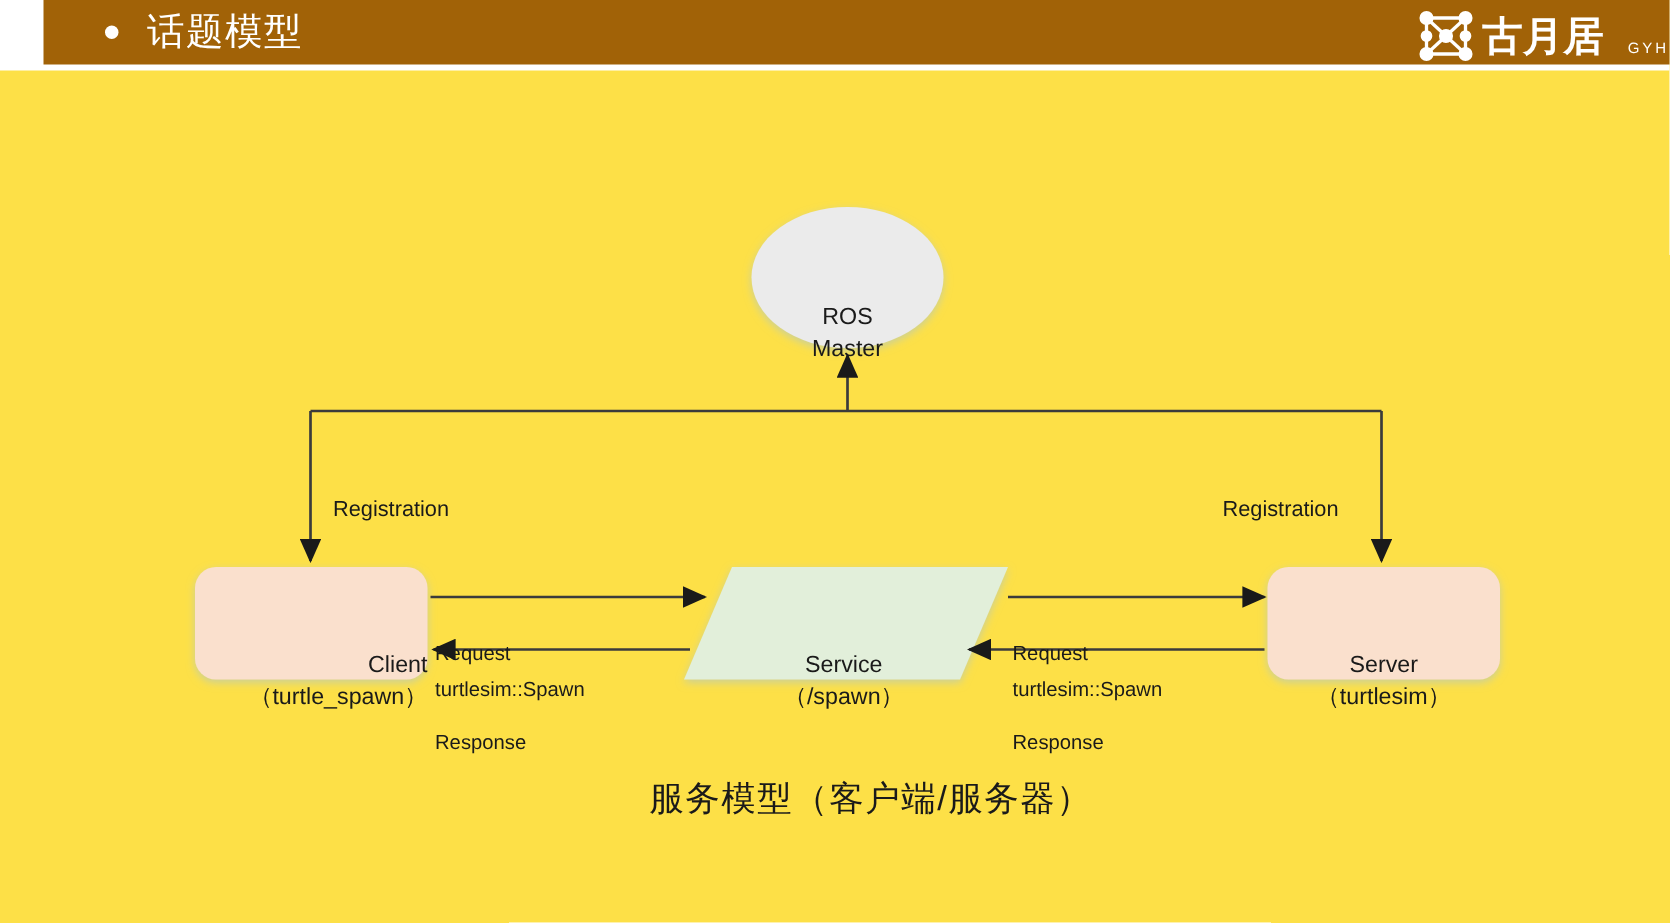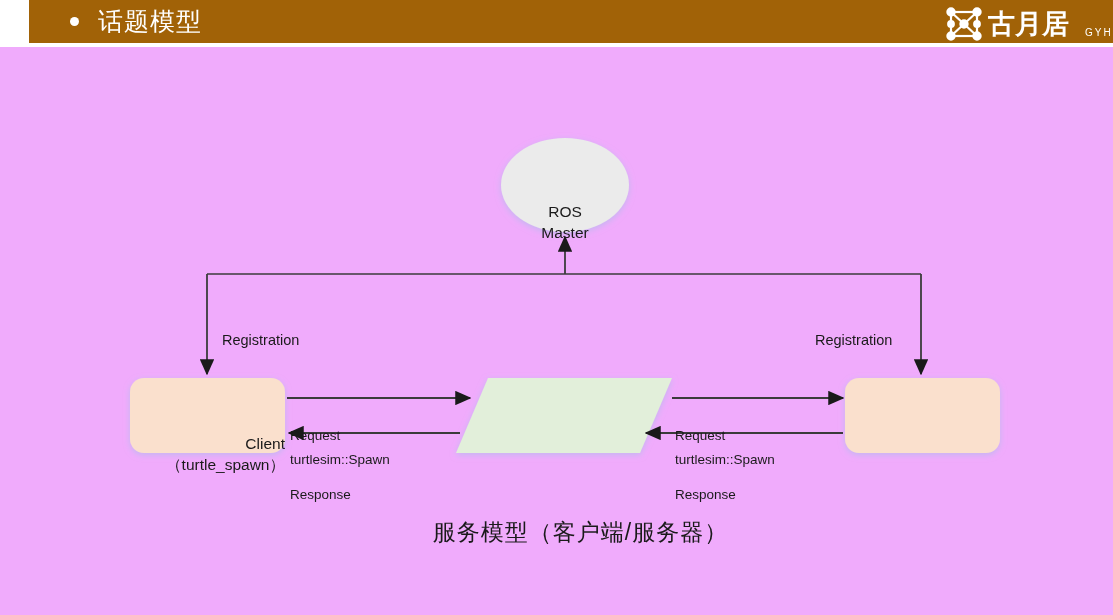--- a/index.html
+++ b/index.html
@@ -92,21 +92,21 @@
     white-space: nowrap;
     line-height: 10px;
   }
 
   
   .canvas {
     position: absolute;
     left: 0; top: 47px;
     width: 1113px;
     height: 568px;
-    background: #f0abfc;
+    background: #fde047;
   }
   .diagram-svg {
     position: absolute;
     left: 0; top: 0;
     width: 1113px;
     height: 568px;
   }
 
   
   .node-label {
@@ -250,22 +250,28 @@
     <span class="l1">ROS</span>
     <span class="l2">Master</span>
   </div>
 
   <div class="node-label client-label">
     <span class="l1">Client</span>
     <span class="l2">（turtle_spawn）</span>
   </div>
 
   <div class="node-label service-label">
-  </div>
-
+    <span class="l1">Service</span>
+    <span class="l2">（/spawn）</span>
+  </div>
+
+  <div class="node-label server-label">
+    <span class="l1">Server</span>
+    <span class="l2">（turtlesim）</span>
+  </div>
 
   <div class="edge-label reg-left">Registration</div>
   <div class="edge-label reg-right">Registration</div>
 
   <div class="edge-label req-left">Request</div>
   <div class="edge-label mid-left">turtlesim::Spawn</div>
   <div class="edge-label res-left">Response</div>
 
   <div class="edge-label req-right">Request</div>
   <div class="edge-label mid-right">turtlesim::Spawn</div>

